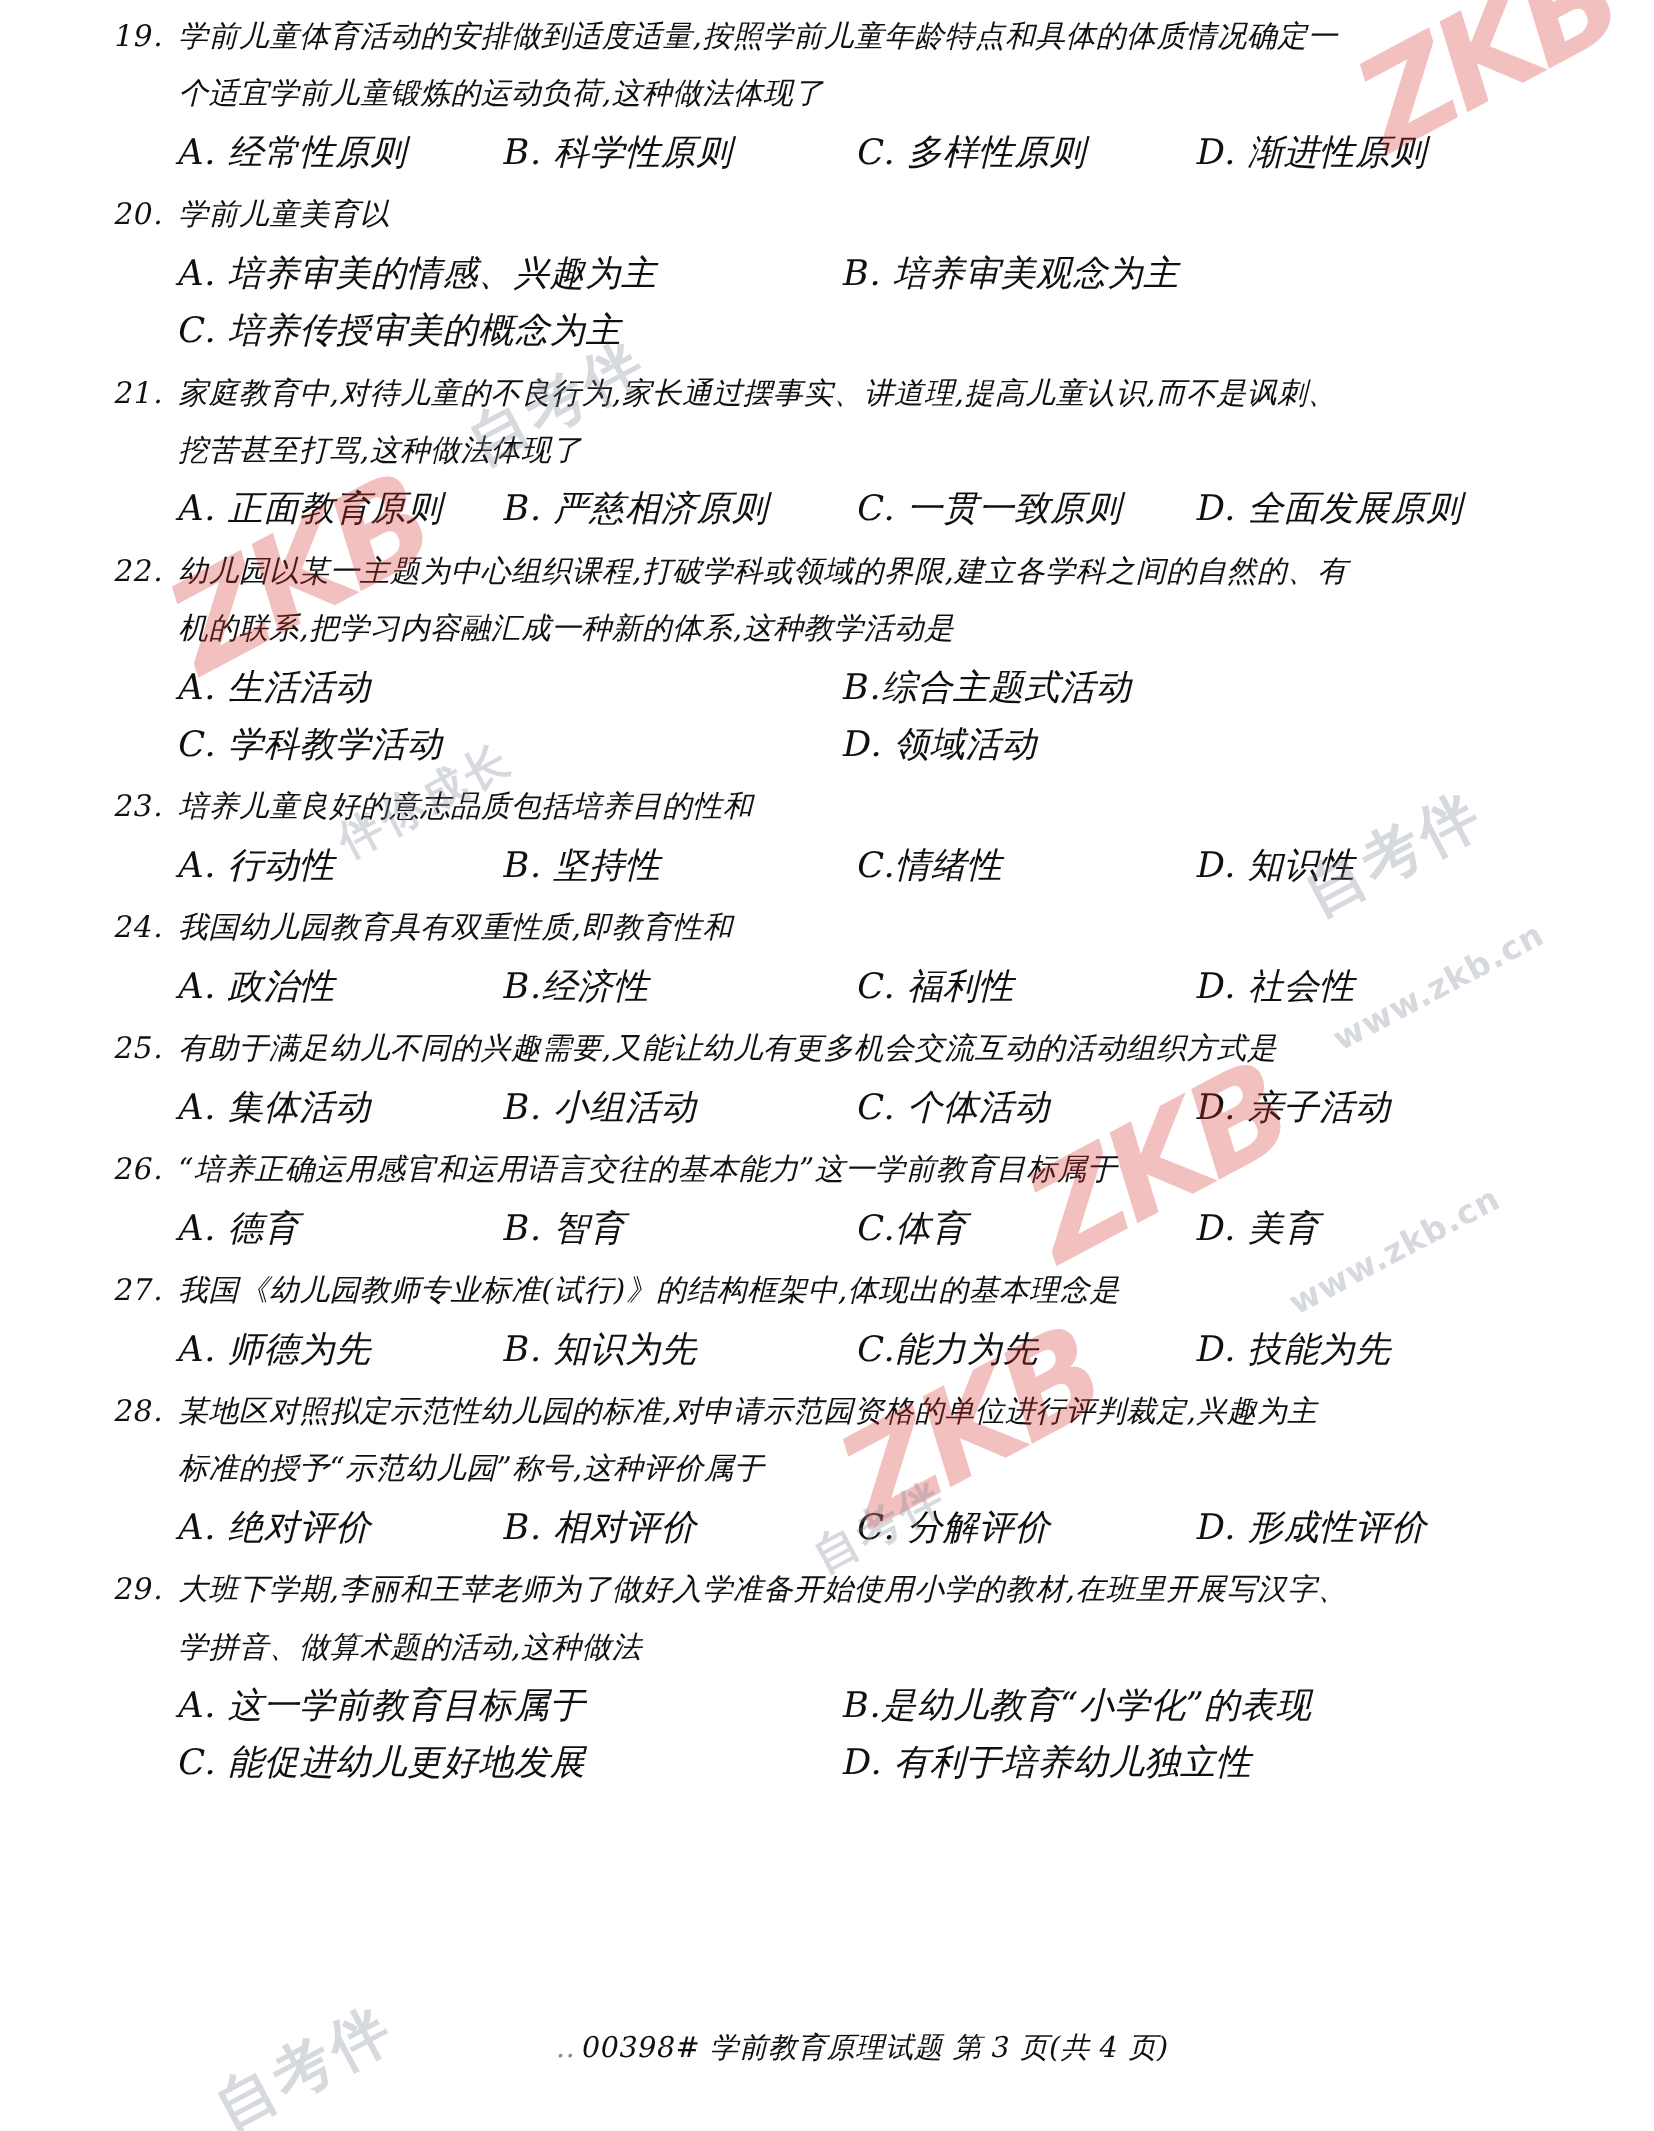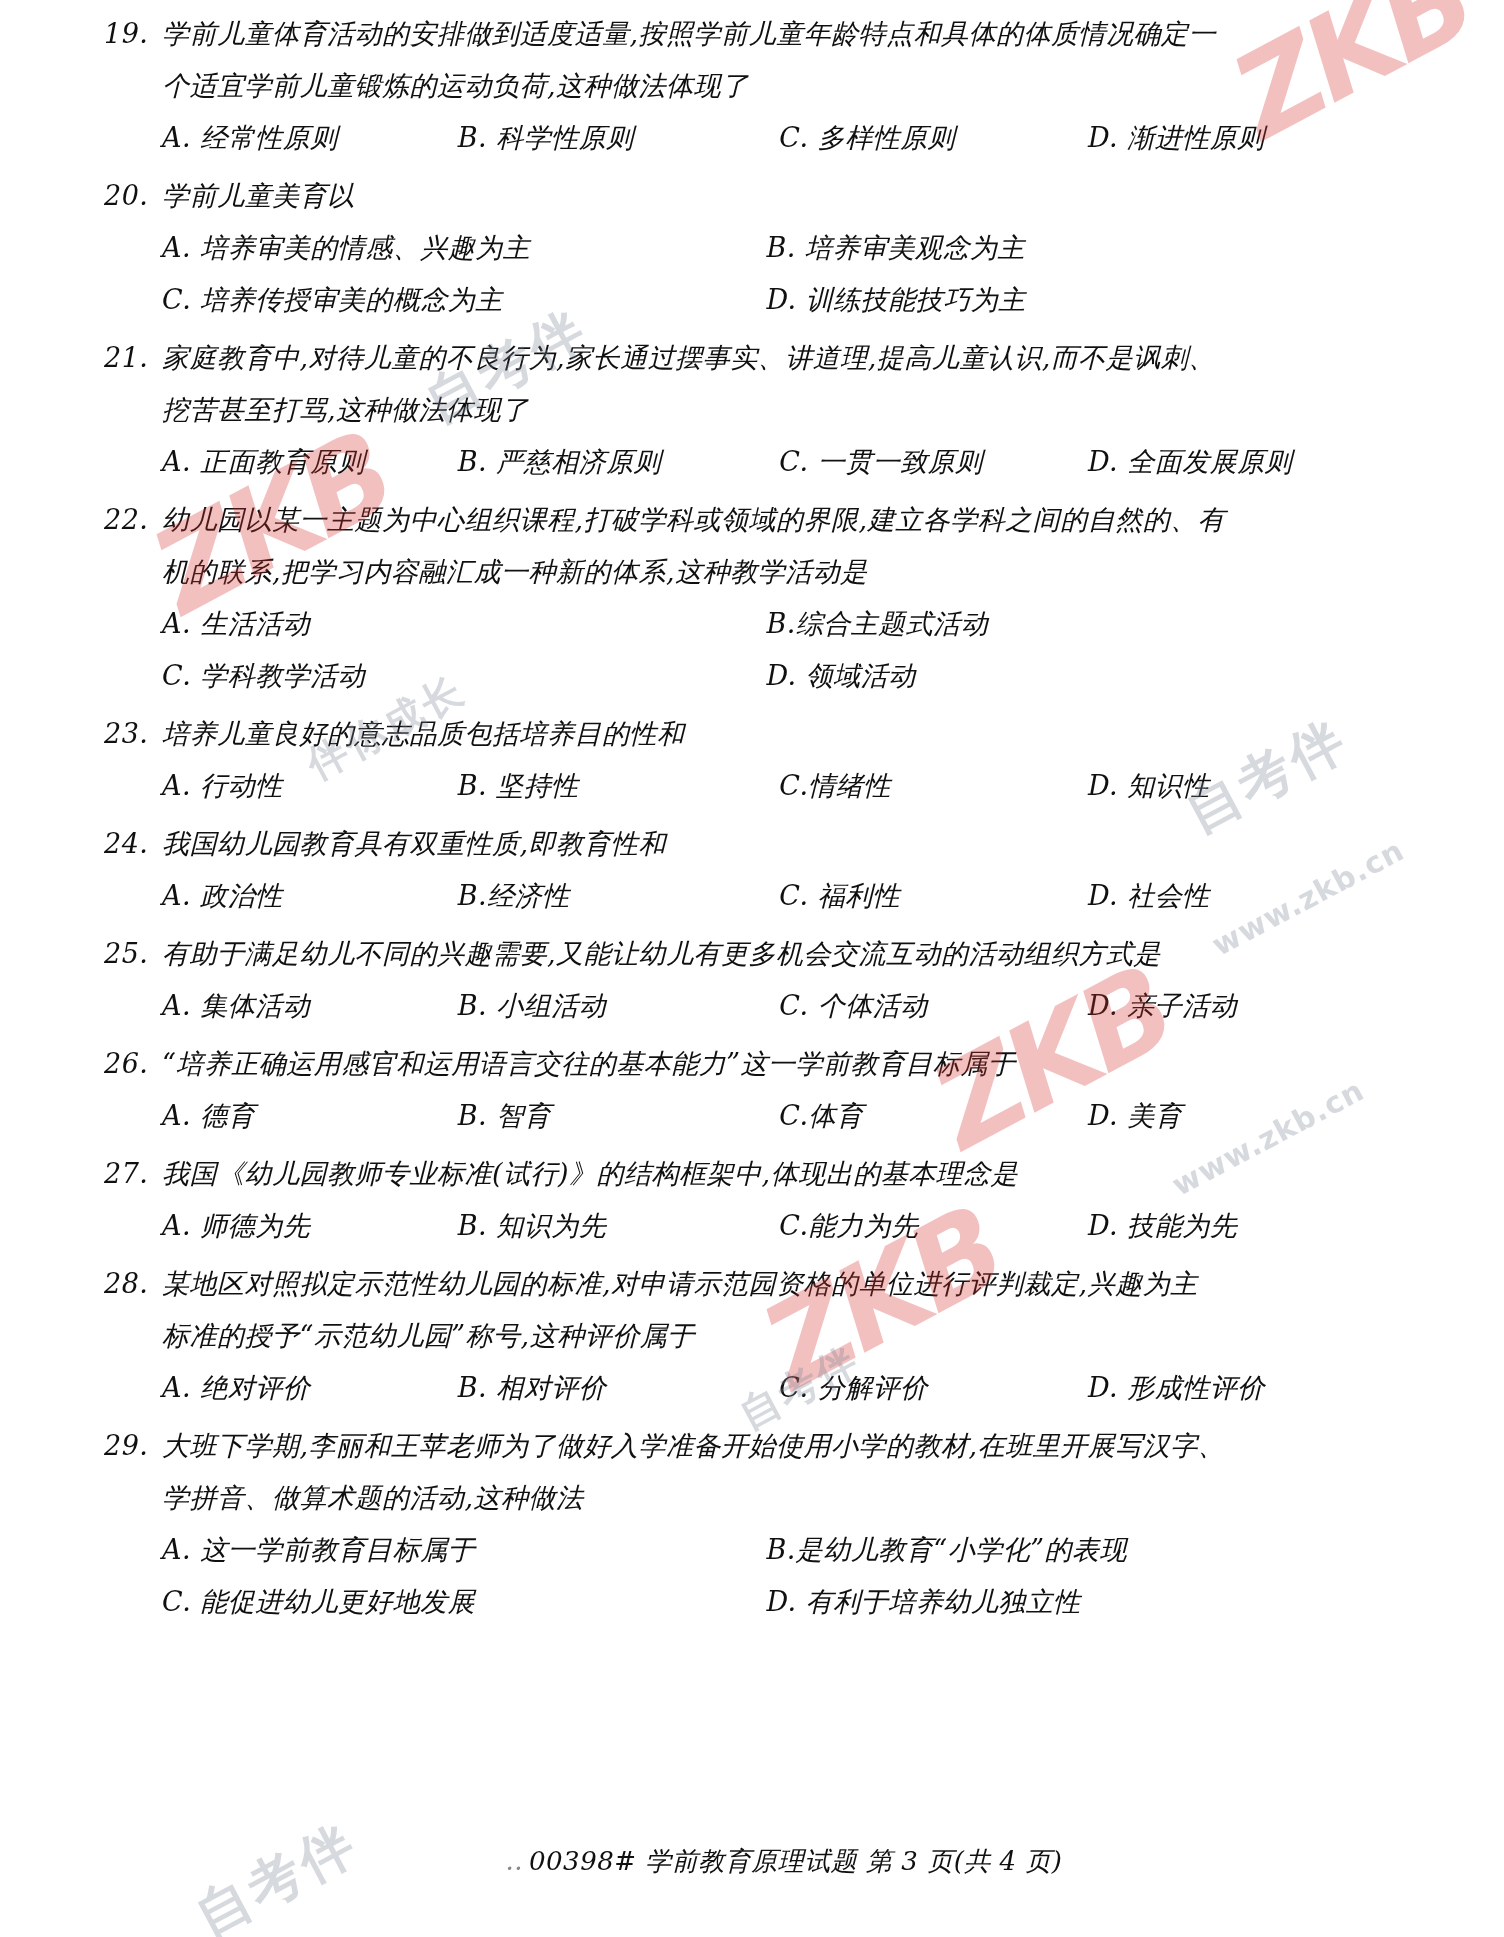--- a/index.html
+++ b/index.html
@@ -47,21 +47,21 @@
     font-size: 27px;
     line-height: 52px;
     letter-spacing: 0.5px;
   }
   .opts {
     padding-left: 58px;
     line-height: 52px;
   }
   .opt-row {
     display: flex;
-    font-size: 27px;
+    font-size: 32px;
     line-height: 52px;
     letter-spacing: 0.5px;
   }
   .opt-row.cols4 > .opt { width: 25%; }
   .opt-row.cols2 > .opt { width: 50%; }
   .opt-row.cols4 > .opt:nth-child(1) { width: 23%; }
   .opt-row.cols4 > .opt:nth-child(2) { width: 25%; }
   .opt-row.cols4 > .opt:nth-child(3) { width: 24%; }
   .opt-row.cols2 > .opt:nth-child(1) { width: 47%; }
   .opt {
@@ -151,21 +151,20 @@
           <span class="q-num">20.</span>
           <span class="q-text">学前儿童美育以</span>
         </div>
         <div class="opts">
           <div class="opt-row cols2">
             <span class="opt">A. 培养审美的情感、兴趣为主</span>
             <span class="opt">B. 培养审美观念为主</span>
           </div>
           <div class="opt-row cols2">
             <span class="opt">C. 培养传授审美的概念为主</span>
-            <span class="opt">D. 训练技能技巧为主</span>
           </div>
         </div>
       </div>
       <div class="q">
         <div class="q-line">
           <span class="q-num">21.</span>
           <span class="q-text">家庭教育中,对待儿童的不良行为,家长通过摆事实、讲道理,提高儿童认识,而不是讽刺、</span>
         </div>
         <div class="q-cont">挖苦甚至打骂,这种做法体现了</div>
         <div class="opts">

